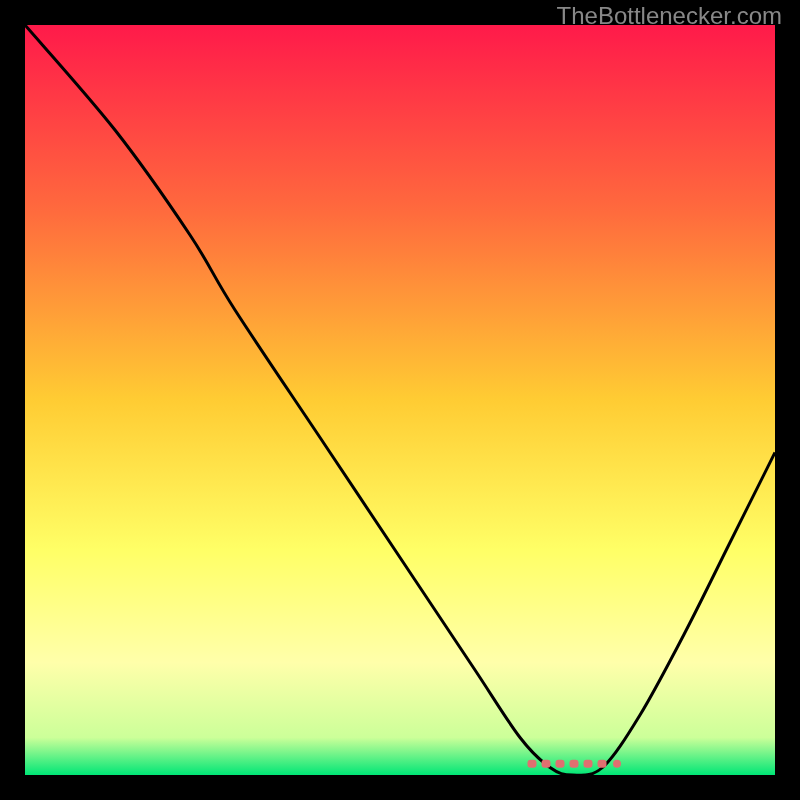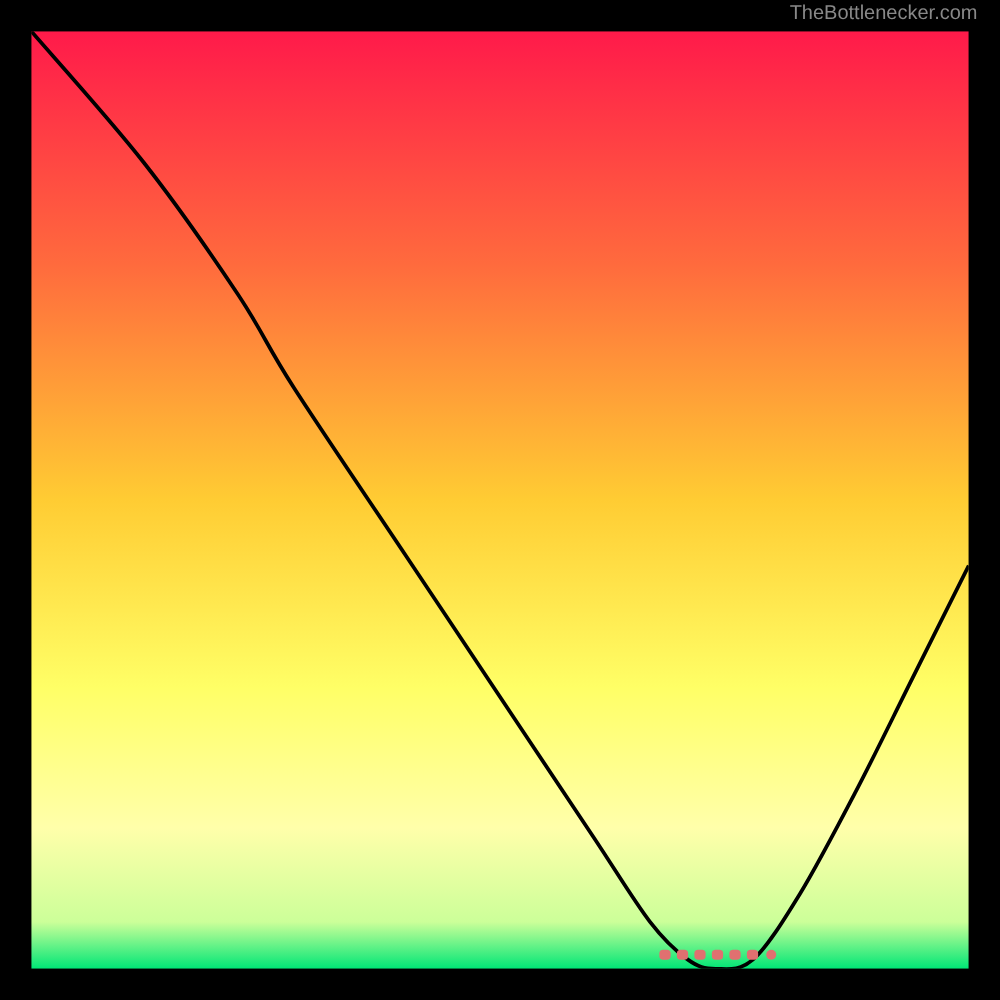--- a/index.html
+++ b/index.html
@@ -9,21 +9,21 @@
     height: 800px;
     background: #000;
     font-family: Arial, sans-serif;
     position: relative;
   }
   .watermark {
     position: absolute;
     top: 2px;
     right: 18px;
     color: #888;
-    font-size: 16px;
+    font-size: 24px;
     font-weight: 500;
     z-index: 10;
   }
   .chart-container {
     position: absolute;
     top: 25px;
     left: 25px;
     width: 750px;
     height: 750px;
     background: #000;

